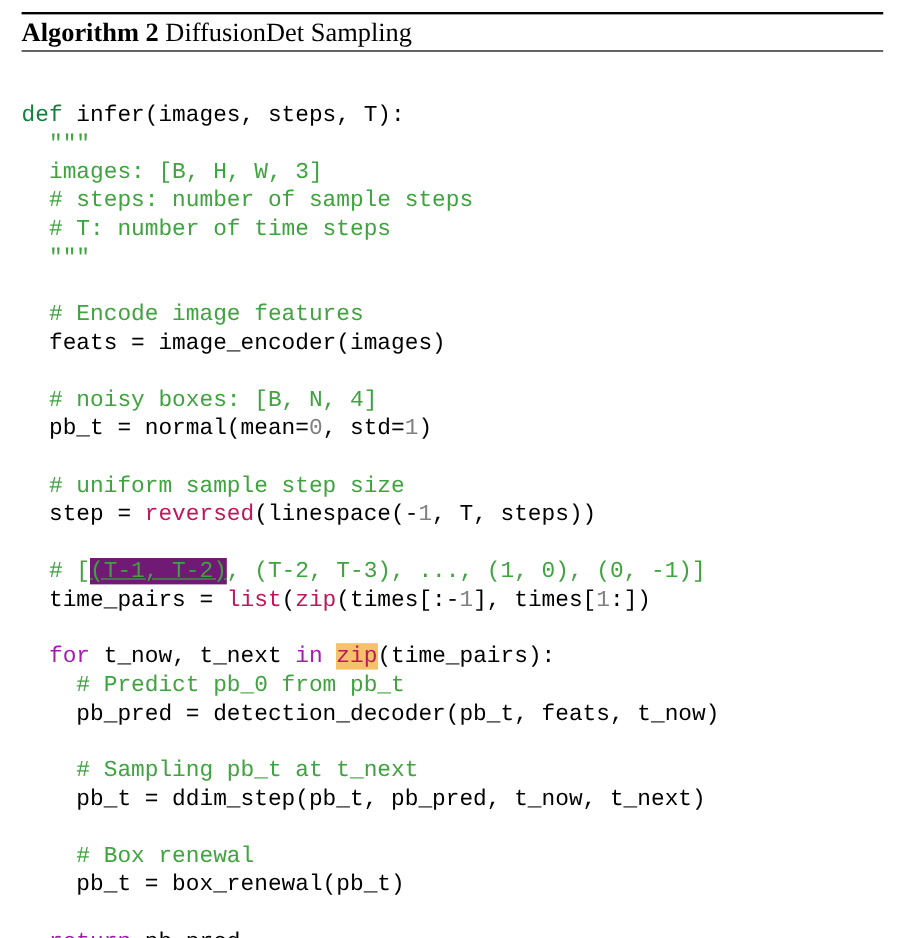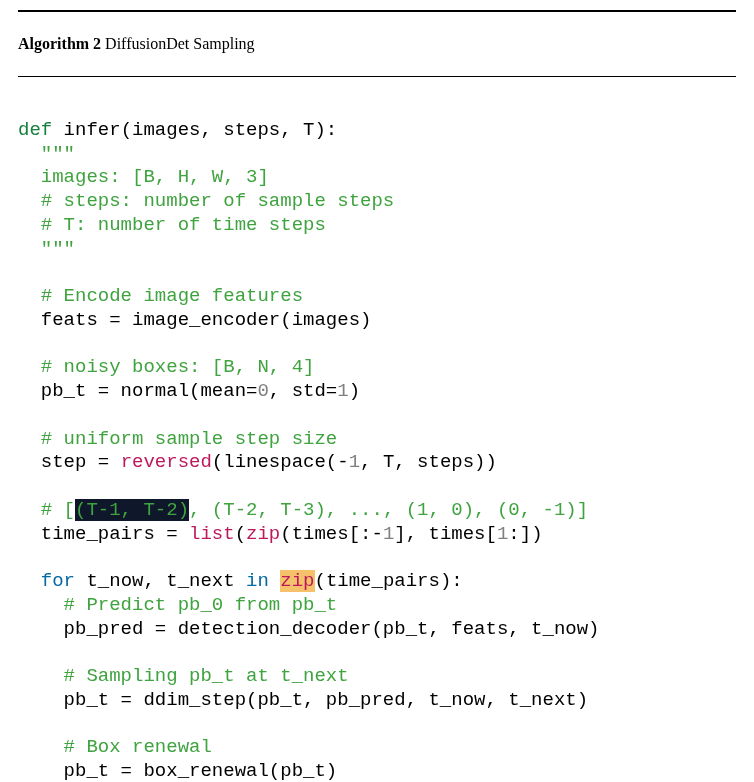--- a/index.html
+++ b/index.html
@@ -12,44 +12,44 @@
       font-family: 'Times New Roman', Times, serif;
       width: 754px;
       padding: 10px 18px;
     }
     .algo-container {
       width: 100%;
     }
     .algo-header {
       border-top: 2px solid #000;
       border-bottom: 1px solid #000;
-      padding: 23px 0;
-      font-size: 16px;
+      padding: 2px 0;
+      font-size: 22px;
     }
     .algo-label {
       font-weight: bold;
     }
     .algo-title {
       font-weight: normal;
     }
     .code-block {
       font-family: 'Courier New', Courier, monospace;
       font-size: 19px;
       line-height: 1.25;
       padding: 18px 0 14px 0;
       white-space: pre;
       color: #000;
       border-bottom: 1px solid #000;
     }
     .kw-def { color: #15803d; }
-    .kw-ctrl { color: #0369a1; }
+    .kw-ctrl { color: #a21caf; }
     .comment { color: #3fa33f; }
     .builtin { color: #be185d; }
     .number { color: #808080; }
-    .hl-yellow { background-color: #0f172a; }
+    .hl-yellow { background-color: #701a75; text-decoration: underline; }
     .hl-orange { background-color: #f5c26b; }
     [data-bind] { white-space: pre; }
   </style>
 </head>
 <body>
 
 <div class="algo-container">
   <div class="algo-header">
     <span class="algo-label" data-bind="header.label">Algorithm 2</span><span class="algo-title" data-bind="header.title"> DiffusionDet Sampling</span>
   </div>

